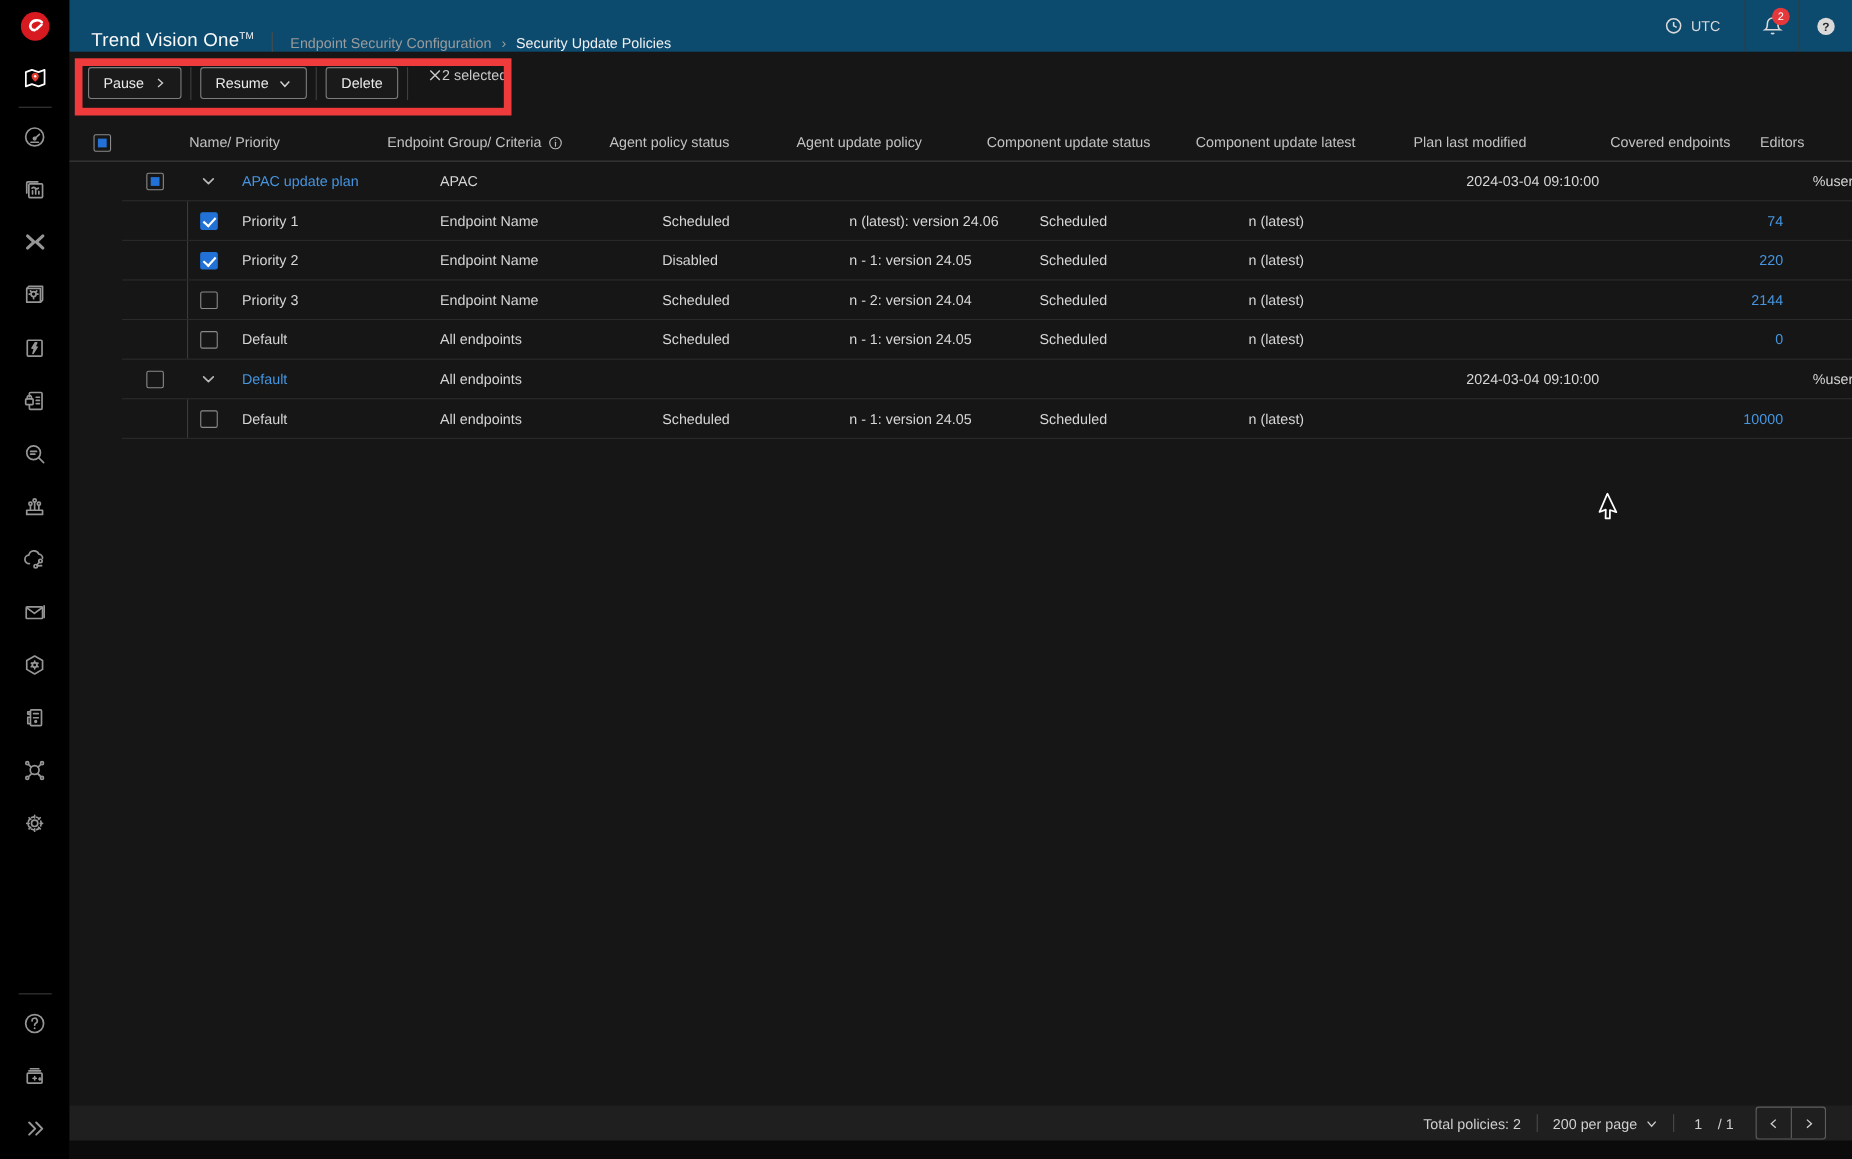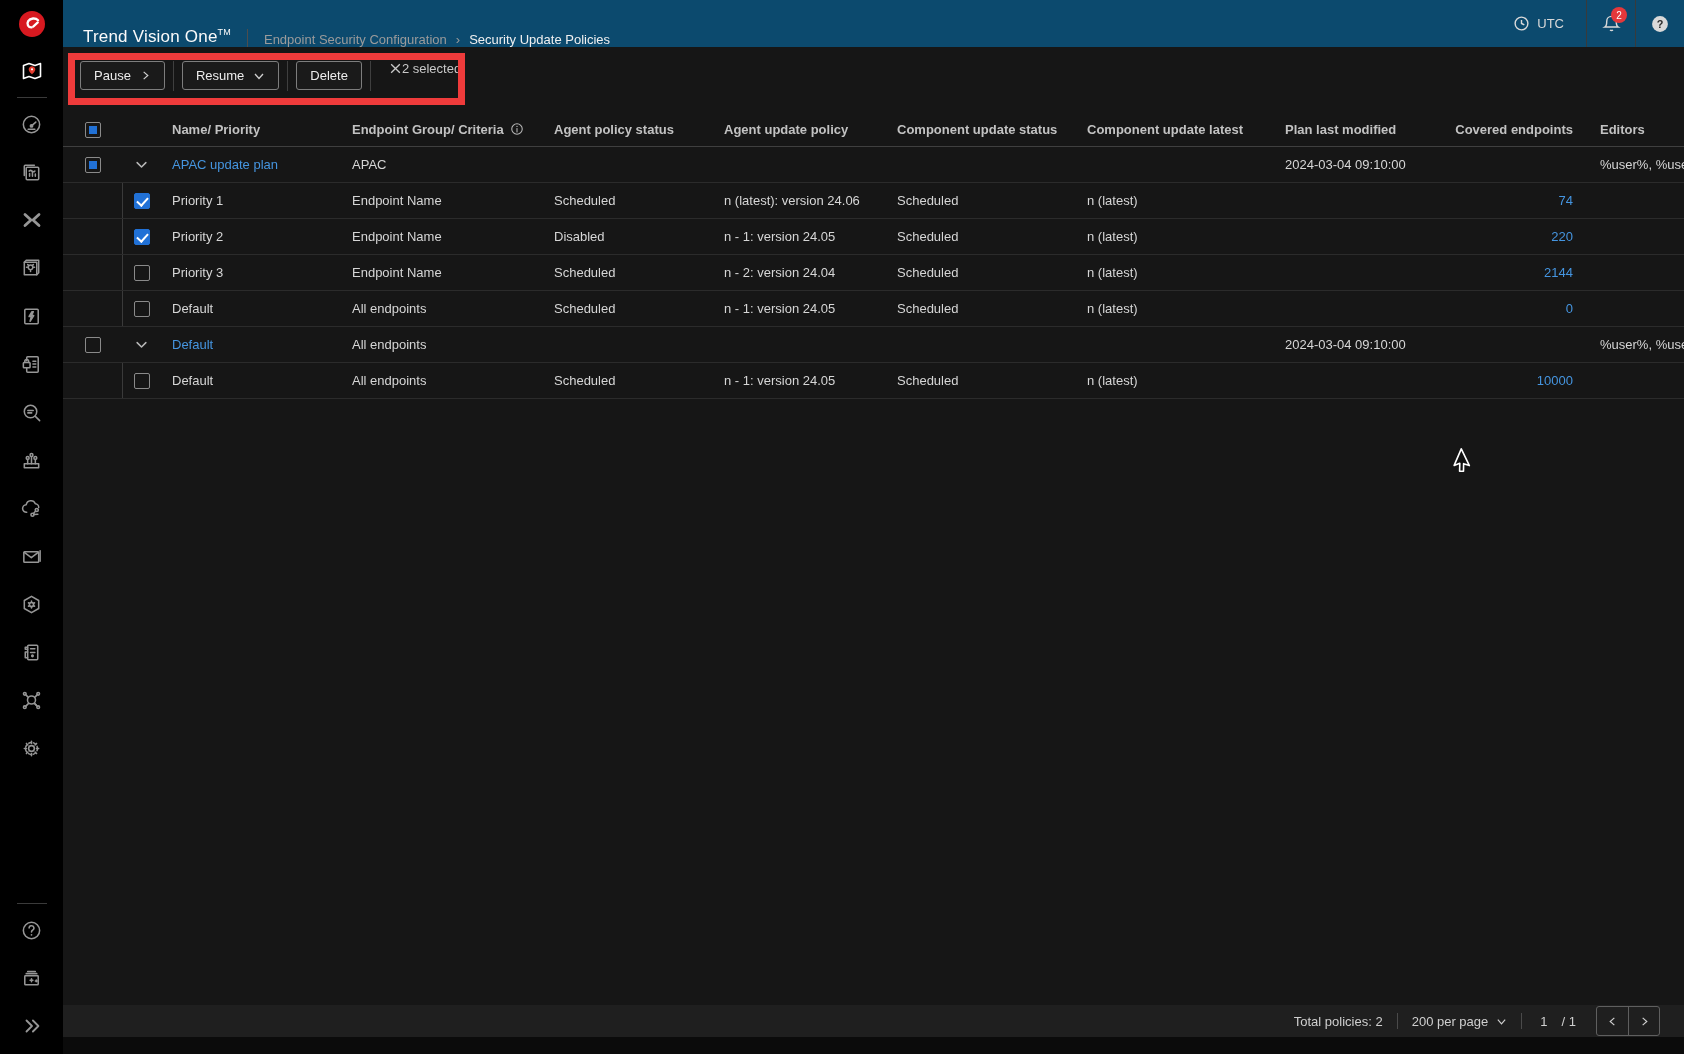--- a/index.html
+++ b/index.html
@@ -38,27 +38,27 @@
   .tb-btn{height:29px;display:flex;align-items:center;gap:9px;padding:0 13px;border:1px solid #7d7d7d;border-radius:3px;background:rgba(255,255,255,0.02);color:#ececec;font-size:13px;cursor:pointer;white-space:nowrap;}
   .tb-sep{width:1px;height:30px;background:#3f3f3f;margin:0 8px;}
   .sel-group{display:flex;align-items:center;margin-left:10px;color:#c9c9c9;font-size:13px;}
   .clear-x{color:#c9c9c9;cursor:pointer;display:flex;align-items:center;}
   .annotation{position:absolute;left:68px;top:53px;width:397px;height:52px;border:7px solid var(--annotation-red);z-index:9;pointer-events:none;}
 
   
   .table{position:absolute;left:63px;top:113px;right:0;}
   .trow{display:grid;grid-template-columns:60px 37px 180px 202px 170px 173px 190px 198px 168px 144px minmax(0,1fr);align-items:center;}
   .thead{height:34px;border-bottom:1px solid #3f3f3f;color:#c2c2c2;font-size:13px;}
-  .tbody-row{height:36px;border-bottom:1px solid #2b2b2b;font-size:13px;color:#d6d6d6;}
+  .tbody-row{height:36px;border-bottom:1px solid #2b2b2b;font-size:13px;color:#d6d6d6;margin-left:48px;}
   .cell{padding-left:12px;overflow:hidden;white-space:nowrap;text-overflow:ellipsis;}
   .cell.right{text-align:right;padding-right:12px;padding-left:0;}
   .cell.editors{padding-left:15px;text-overflow:clip;}
   .cell.center{display:flex;justify-content:center;align-items:center;padding:0;height:100%;}
   .cell.indented{border-right:1px solid #3a3a3a;height:100%;}
-  .hdr-label{display:inline-flex;align-items:flex-start;gap:6px;font-weight:bold;}
+  .hdr-label{display:inline-flex;align-items:center;gap:6px;}
   .link{color:var(--link-blue);cursor:pointer;text-decoration:none;}
   .cb{width:16px;height:16px;border:1px solid #8a8a8a;border-radius:2px;position:relative;display:inline-block;cursor:pointer;background:transparent;flex:none;}
   .cb.checked{background:var(--checkbox-blue);border-color:var(--checkbox-blue);}
   .cb.checked::after{content:"";position:absolute;left:4px;top:1px;width:5px;height:9px;border:solid #fff;border-width:0 2px 2px 0;transform:rotate(42deg);}
   .cb.indeterminate::after{content:"";position:absolute;left:3px;top:3px;width:8px;height:8px;background:var(--checkbox-blue);}
   .expander{display:flex;align-items:center;justify-content:center;width:100%;height:100%;cursor:pointer;color:#b8b8b8;}
   .info-i{color:#b8b8b8;display:inline-flex;}
 
   
   .footer{position:absolute;left:63px;right:0;bottom:17px;height:32px;background:#1f1f1f;display:flex;align-items:center;justify-content:flex-end;padding-right:24px;font-size:13px;color:#cfcfcf;gap:14px;}

